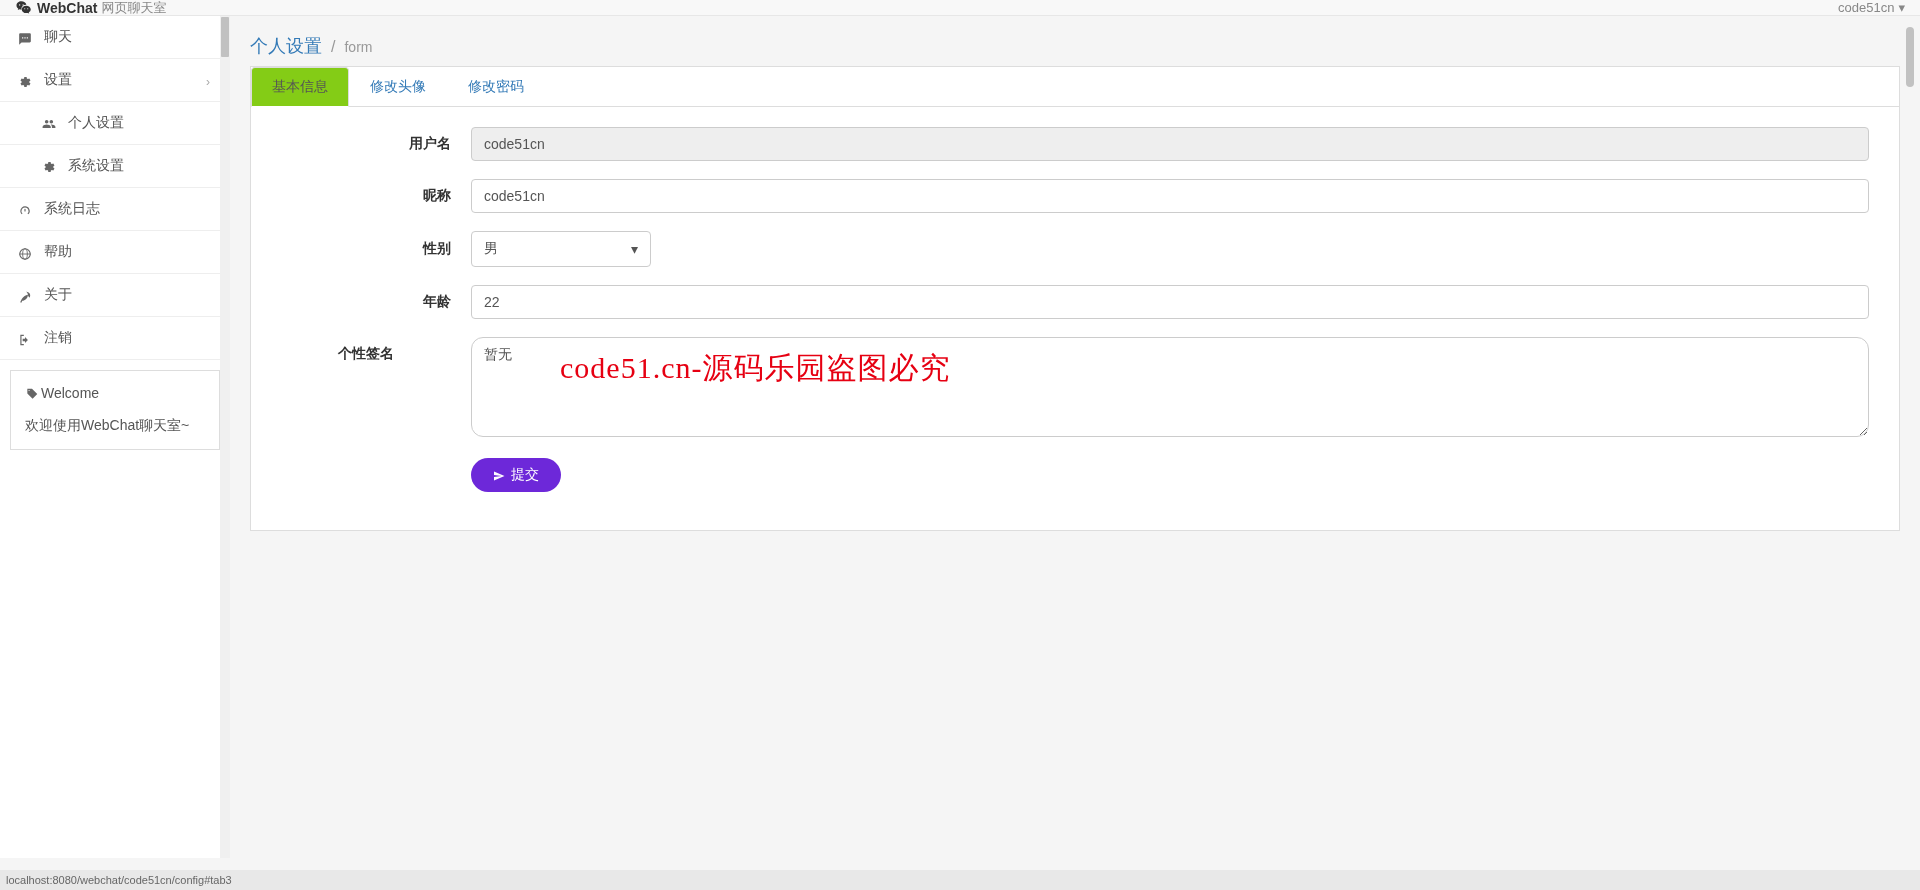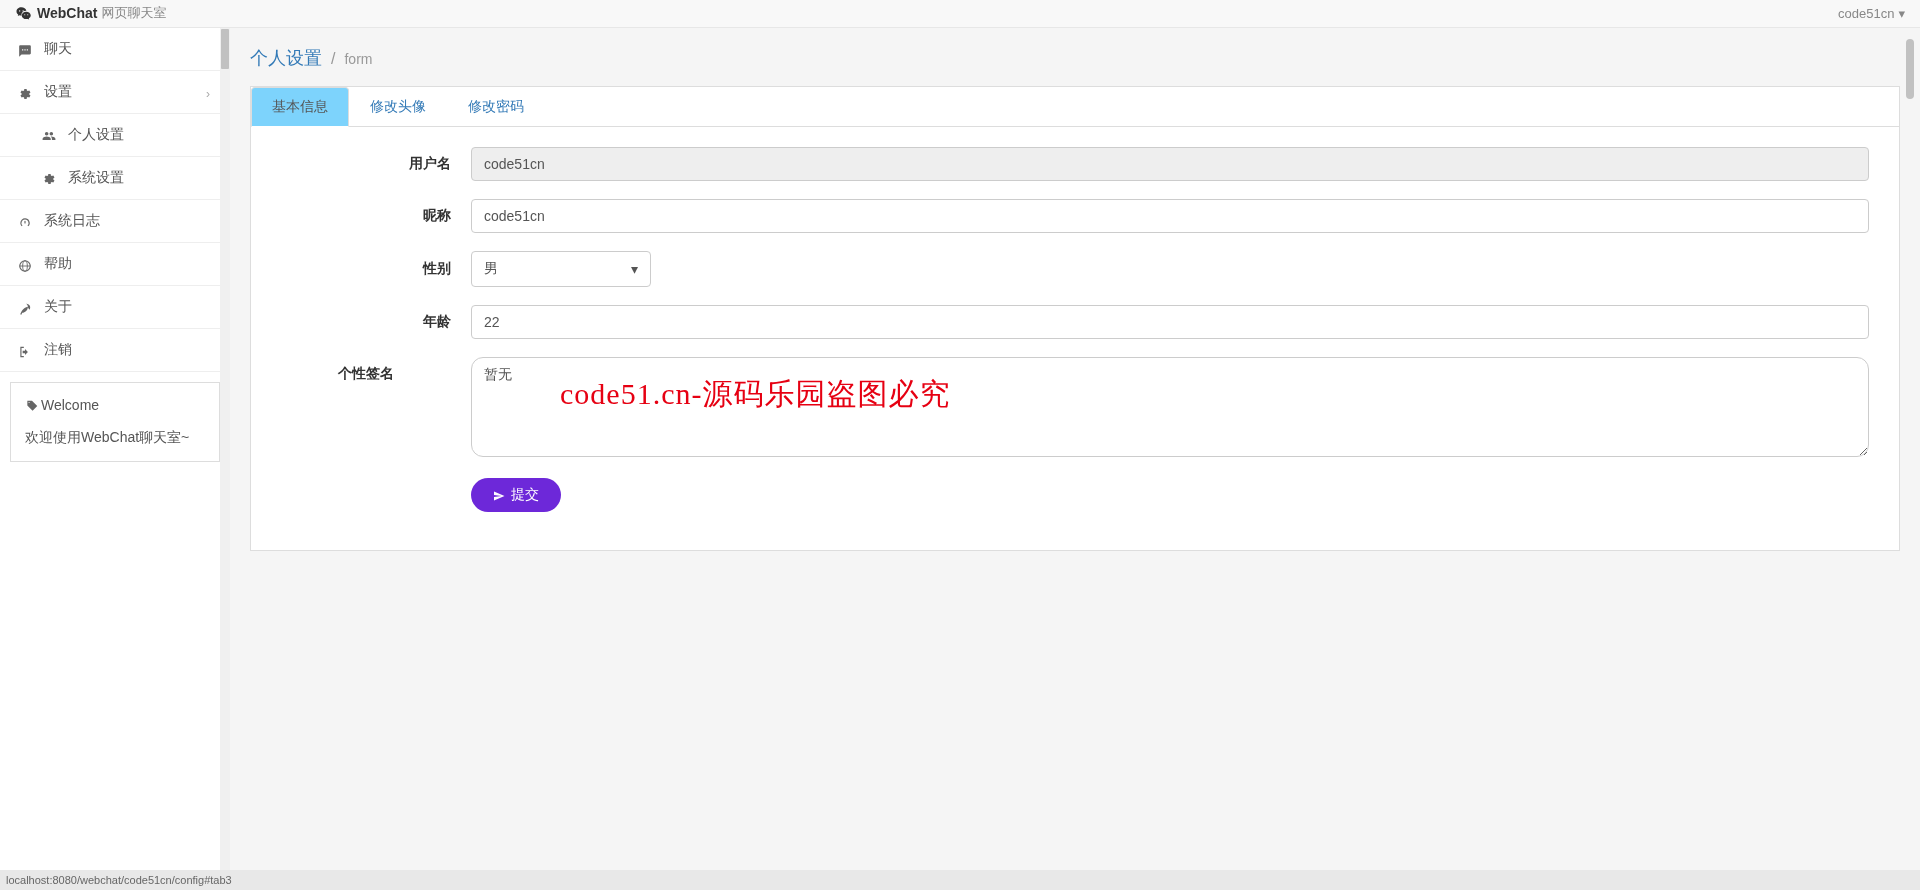--- a/index.html
+++ b/index.html
@@ -1,56 +1,56 @@
 <!DOCTYPE html>
 <html><head>
 <meta charset="utf-8">
 <style>
 * { box-sizing: border-box; margin: 0; padding: 0; }
 body { font-family: "Microsoft YaHei", Arial, sans-serif; font-size: 14px; color: #555; background: #f5f5f5; }
-.header { background: #f8f8f8; border-bottom: 1px solid #e7e7e7; height: 28px; display: flex; align-items: center; padding: 0 15px; justify-content: space-between; }
+.header { background: #f8f8f8; border-bottom: 1px solid #e7e7e7; height: 16px; display: flex; align-items: center; padding: 0 15px; justify-content: space-between; }
 .header-left { display: flex; align-items: center; gap: 4px; }
 .header-left .brand { font-weight: bold; color: #333; }
 .header-left .subtitle { color: #888; font-size: 13px; }
 .header-right { color: #888; font-size: 13px; display: flex; align-items: center; gap: 4px; cursor: pointer; }
 .container { display: flex; height: calc(100vh - 28px - 20px); }
 .sidebar { width: 230px; background: #fff; position: relative; }
 .sidebar-scroll-track { position: absolute; right: 0; top: 0; bottom: 0; width: 10px; background: #f0f0f0; }
 .sidebar-scroll-thumb { width: 8px; height: 40px; background: #c1c1c1; margin: 1px; border-radius: 1px; }
 .nav-item { display: flex; align-items: flex-end; padding: 12px 16px; border-bottom: 1px solid #eee; color: #555; cursor: pointer; position: relative; }
 .nav-item .icon { width: 18px; text-align: center; margin-right: 10px; color: #666; }
 .nav-item .star { position: absolute; right: 20px; color: #f0ad4e; }
 .nav-item .chevron { position: absolute; right: 20px; color: #aaa; font-size: 12px; }
 .nav-subitem { display: flex; align-items: center; padding: 12px 16px 12px 40px; border-bottom: 1px solid #eee; color: #555; cursor: pointer; }
 .nav-subitem .icon { width: 18px; text-align: center; margin-right: 10px; color: #666; }
 .welcome-box { margin: 10px; border: 1px solid #ddd; padding: 14px; background: #fff; }
 .welcome-box .title { display: flex; align-items: center; gap: 2px; margin-bottom: 16px; color: #555; }
 .welcome-box .msg { color: #555; }
 .main { flex: 1; padding: 18px 20px; position: relative; }
 .main-scroll-track { position: absolute; right: 5px; top: 10px; bottom: 10px; width: 10px; }
 .main-scroll-thumb { width: 8px; height: 60px; background: #c1c1c1; border-radius: 4px; margin: 1px; }
-.breadcrumb { margin-bottom: 16px; font-size: 18px; }
+.breadcrumb { margin-bottom: 8px; font-size: 18px; }
 .breadcrumb .page-title { color: #337ab7; font-weight: normal; }
 .breadcrumb .sep { color: #999; margin: 0 4px; font-size: 16px; }
 .breadcrumb .sub { color: #999; font-size: 14px; }
 .panel { background: #fff; border: 1px solid #ddd; }
 .tabs { display: flex; border-bottom: 1px solid #ddd; }
 .tab { padding: 10px 20px; color: #337ab7; cursor: pointer; border: 1px solid transparent; margin-bottom: -1px; }
-.tab.active { color: #555; background: #7dd3fc; border: 1px solid #ddd; border-bottom-color: #fff; border-radius: 4px 4px 0 0; }
+.tab.active { color: #555; background: #84cc16; border: 1px solid #ddd; border-bottom-color: #fff; border-radius: 4px 4px 0 0; }
 .form { padding: 20px 30px; }
 .form-row { display: flex; align-items: center; margin-bottom: 18px; }
 .form-row.top-align { align-items: flex-start; }
 .form-label { width: 190px; text-align: right; padding-right: 20px; font-weight: bold; color: #333; }
 .form-control-wrap { flex: 1; }
 .form-input { width: 100%; padding: 8px 12px; border: 1px solid #ccc; border-radius: 4px; font-size: 14px; color: #555; }
 .form-input[disabled] { background: #eee; color: #555; }
 .form-select { width: 180px; padding: 8px 12px; border: 1px solid #ccc; border-radius: 4px; font-size: 14px; color: #555; background: #fff; position: relative; display: flex; justify-content: space-between; align-items: center; cursor: pointer; }
 .form-textarea { width: 100%; padding: 8px 12px; border: 1px solid #ccc; border-radius: 12px; font-size: 14px; color: #555; min-height: 100px; resize: both; font-family: inherit; }
 .btn-submit { background: #6d28d9; color: #fff; border: none; border-radius: 18px; padding: 8px 22px; font-size: 14px; cursor: pointer; display: inline-flex; align-items: center; gap: 6px; }
-.watermark { position: absolute; left: 560px; top: 374px; color: #e60012; font-size: 30px; font-family: "SimSun", serif; pointer-events: none; z-index: 10; letter-spacing: 1px; }
+.watermark { position: absolute; left: 560px; top: 348px; color: #e60012; font-size: 30px; font-family: "SimSun", serif; pointer-events: none; z-index: 10; letter-spacing: 1px; }
 .statusbar { position: fixed; bottom: 0; left: 0; right: 0; height: 20px; background: #e8e8e8; font-size: 11px; color: #666; padding: 2px 6px; display: flex; align-items: center; }
 svg { display: inline-block; vertical-align: middle; }
 </style>
 </head>
 <body>
 
 <div class="header">
   <div class="header-left">
     <span>
       <svg width="18" height="18" viewBox="0 0 24 24" fill="#333">

